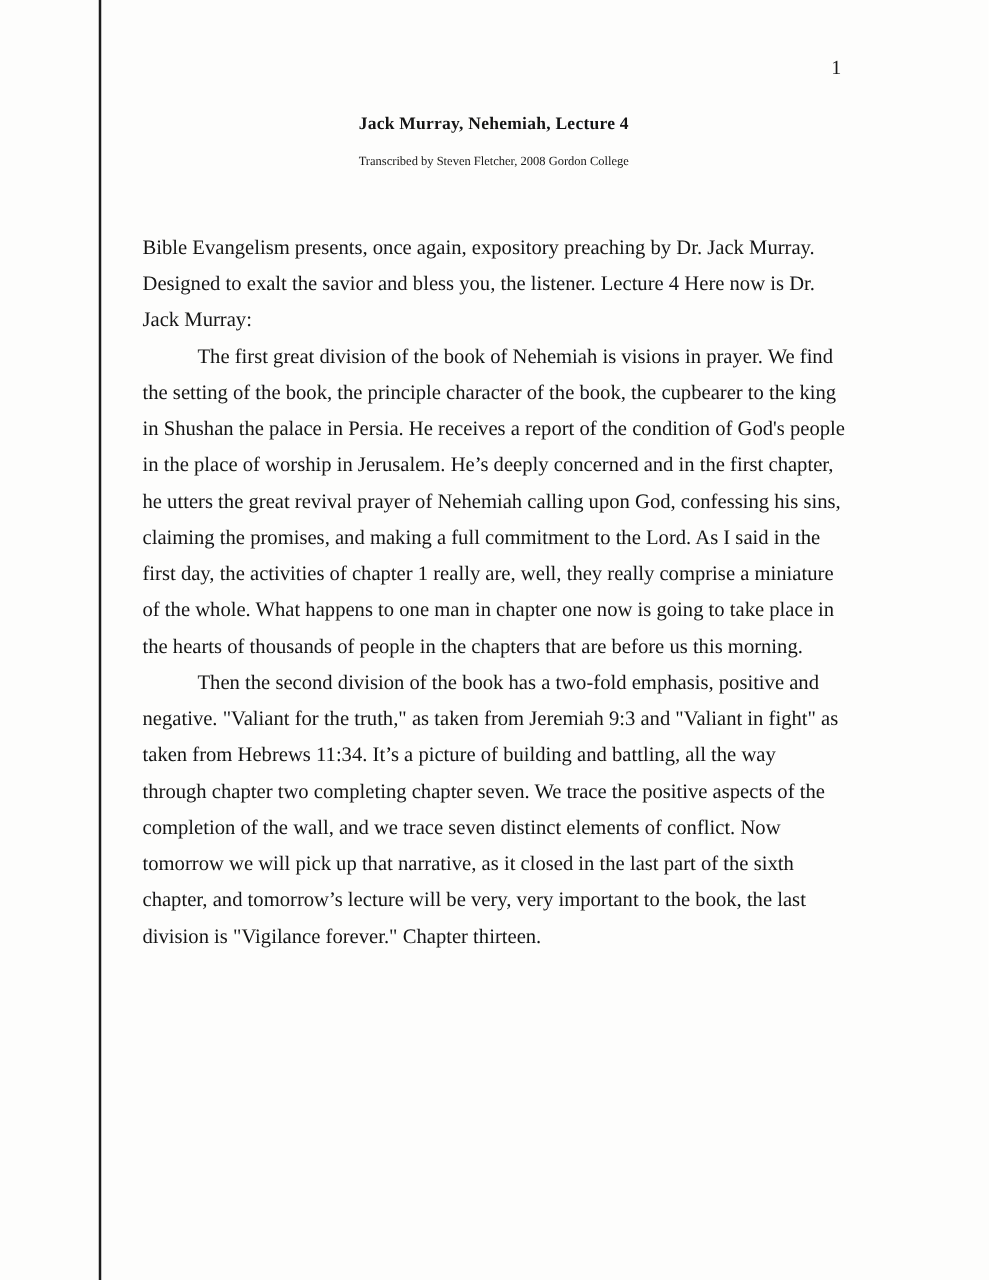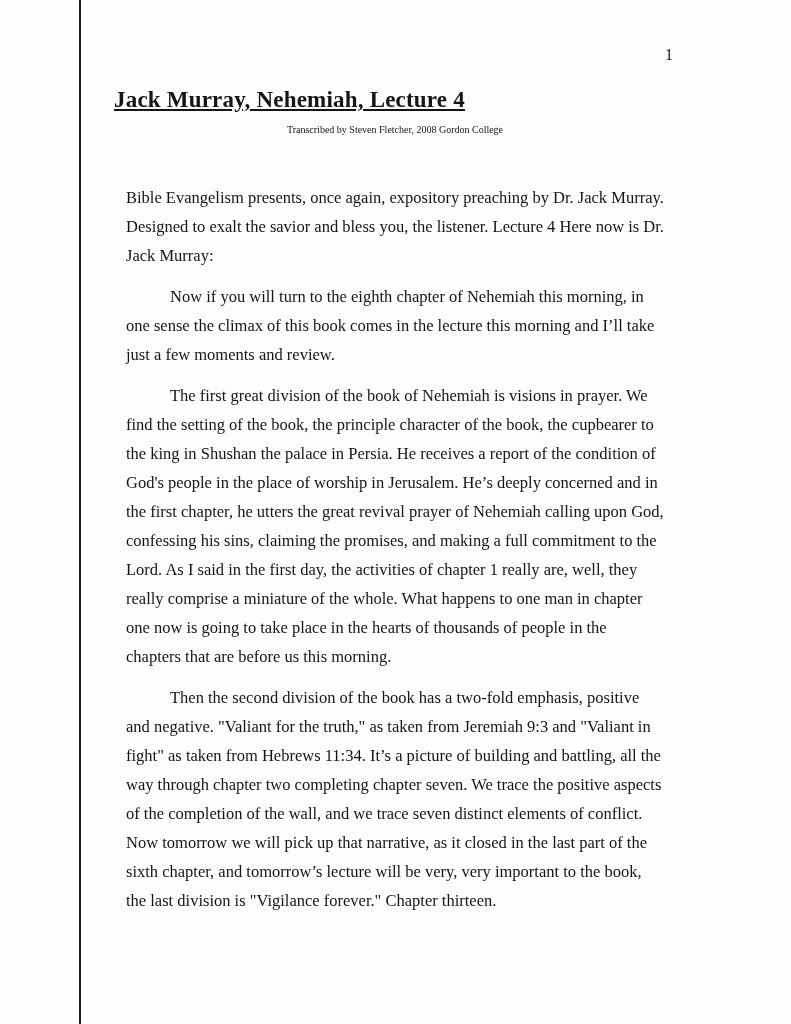--- a/index.html
+++ b/index.html
@@ -33,40 +33,40 @@
     color: #1a1a1a;
   }
   .content {
     position: absolute;
     left: 114px;
     top: 88px;
     width: 562px;
   }
   .title {
     margin: 0;
-    font-size: 23px;
+    text-align: center;
+    font-size: 14px;
     font-weight: bold;
     line-height: 24px;
     letter-spacing: 0.2px;
-    text-decoration: underline;
   }
   .subtitle {
     margin: 8px 0 0 0;
     text-align: center;
     font-size: 10px;
     line-height: 20px;
   }
   .body-text {
     margin-top: 43px;
     font-size: 16.5px;
     line-height: 29px;
     text-align: left;
   }
   .body-text p {
-    margin: 12px;
+    margin: 0;
   }
   .body-text p.indent {
     text-indent: 44px;
   }
   .section-heading {
     margin: 0;
     font-size: 16.5px;
     font-weight: bold;
     text-align: center;
     line-height: 29px;
@@ -85,21 +85,20 @@
 
     <h1 class="title">Jack Murray, Nehemiah, Lecture 4</h1>
 
     <div class="subtitle">Transcribed by Steven Fletcher, 2008 Gordon College</div>
 
     <div class="body-text">
 
       <p>Bible Evangelism presents, once again, expository preaching by Dr. Jack Murray. Designed to exalt the savior and bless you, the listener.  Lecture 4 Here now is Dr. Jack Murray:</p>
 
 
-      <p class="indent">Now if you will turn to the eighth chapter of Nehemiah this morning, in one sense the climax of this book comes in the lecture this morning and I’ll take just a few moments and review.</p>
 
       <p class="indent">The first great division of the book of Nehemiah is visions in prayer. We find the setting of the book, the principle character of the book, the cupbearer to the king in Shushan the palace in Persia. He receives a report of the condition of God's people in the place of worship in Jerusalem. He’s deeply concerned and in the first chapter, he utters the great revival prayer of Nehemiah calling upon God, confessing his sins, claiming the promises, and making a full commitment to the Lord.  As I said in the first day, the activities of chapter 1 really are, well, they really comprise a miniature of the whole. What happens to one man in chapter one now is going to take place in the hearts of thousands of people in the chapters that are before us this morning.</p>
 
       <p class="indent">Then the second division of the book has a two-fold emphasis, positive and negative. "Valiant for the truth," as taken from Jeremiah 9:3 and "Valiant in fight" as taken from Hebrews 11:34. It’s a picture of building and battling, all the way through chapter two completing chapter seven. We trace the positive aspects of the completion of the wall, and we trace seven distinct elements of conflict. Now tomorrow we will pick up that narrative, as it closed in the last part of the sixth chapter, and tomorrow’s lecture will be very, very important to the book, the last division is "Vigilance forever." Chapter thirteen.</p>
 
     </div>
   </div>
 </div>
 
 </body></html>

